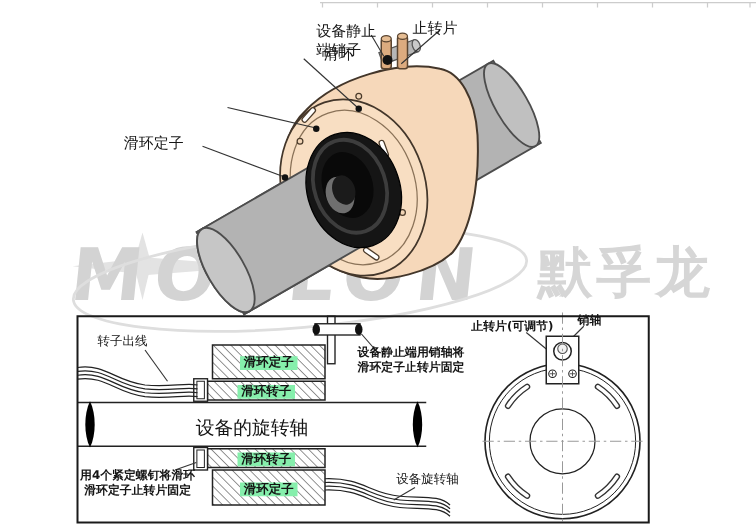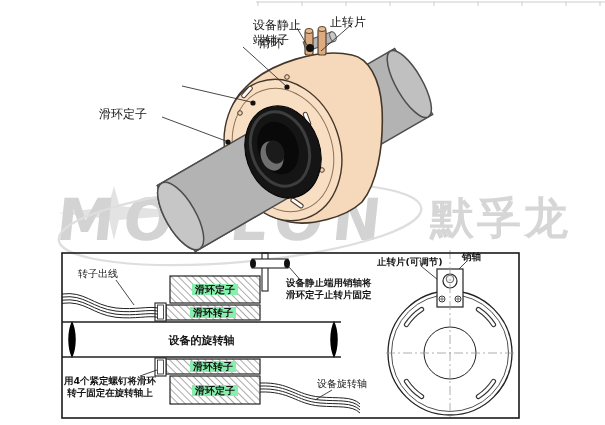--- a/index.html
+++ b/index.html
@@ -8,21 +8,21 @@
     font-family:"DejaVu Sans","Liberation Sans",sans-serif;color:#141414;
   }
   #stage svg{position:absolute;left:0;top:0;}
   .lbl{position:absolute;line-height:1.22;white-space:nowrap;color:#151515;}
   .pre{white-space:pre-line;}
   .t12{font-size:12px;}
   .t10{font-size:10px;font-weight:400;}
   .t95{font-size:9.5px;font-weight:600;text-align:center;}
   .blk{position:absolute;text-align:center;font-size:10px;font-weight:600;}
   .blk span{background:#86efac;padding:0 3px;}
-  .shaftlbl{position:absolute;text-align:center;font-size:11px;font-weight:700;}
+  .shaftlbl{position:absolute;text-align:center;font-size:15px;font-weight:400;}
 </style>
 </head>
 <body>
 
 <div id="stage">
 
   <svg width="605" height="425" viewBox="0 0 605 425">
     <defs>
       <pattern id="hb" width="5" height="5" patternUnits="userSpaceOnUse" patternTransform="rotate(-45)">
         <rect width="5" height="5" fill="#ffffff"></rect>
@@ -206,20 +206,20 @@
   <div class="lbl t12" style="left:213px;top:36px;margin-left:46px;">滑环</div>
   <div class="lbl t12" style="left:99px;top:107px;">滑环定子</div>
 
   <div class="lbl t10" style="left:78px;top:268px;">转子出线</div>
   <div class="blk" style="left:170px;width:90px;top:283px;"><span>滑环定子</span></div>
   <div class="blk" style="left:166px;width:94px;top:306px;"><span>滑环转子</span></div>
   <div class="shaftlbl" style="left:62px;width:279px;top:333px;">设备的旋转轴</div>
   <div class="blk" style="left:166px;width:94px;top:360px;"><span>滑环转子</span></div>
   <div class="blk" style="left:170px;width:90px;top:384px;"><span>滑环定子</span></div>
   <div class="lbl t95 pre" style="left:64px;top:375px;">用4个紧定螺钉将滑环
-转子固定在旋转轴上</div>
+滑环定子止转片固定</div>
   <div class="lbl t95 pre" style="left:286px;top:277px;">设备静止端用销轴将
 滑环定子止转片固定</div>
   <div class="lbl t10" style="left:317px;top:378px;">设备旋转轴</div>
   <div class="lbl t95" style="left:377px;top:256px;">止转片(可调节)</div>
   <div class="lbl t95" style="left:462px;top:251px;">销轴</div>
 
 </div>
 
 </body></html>

